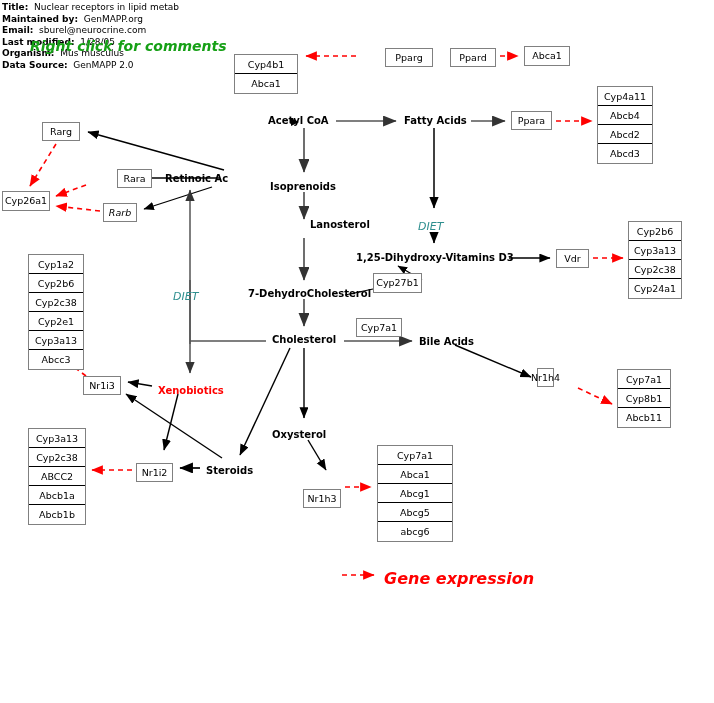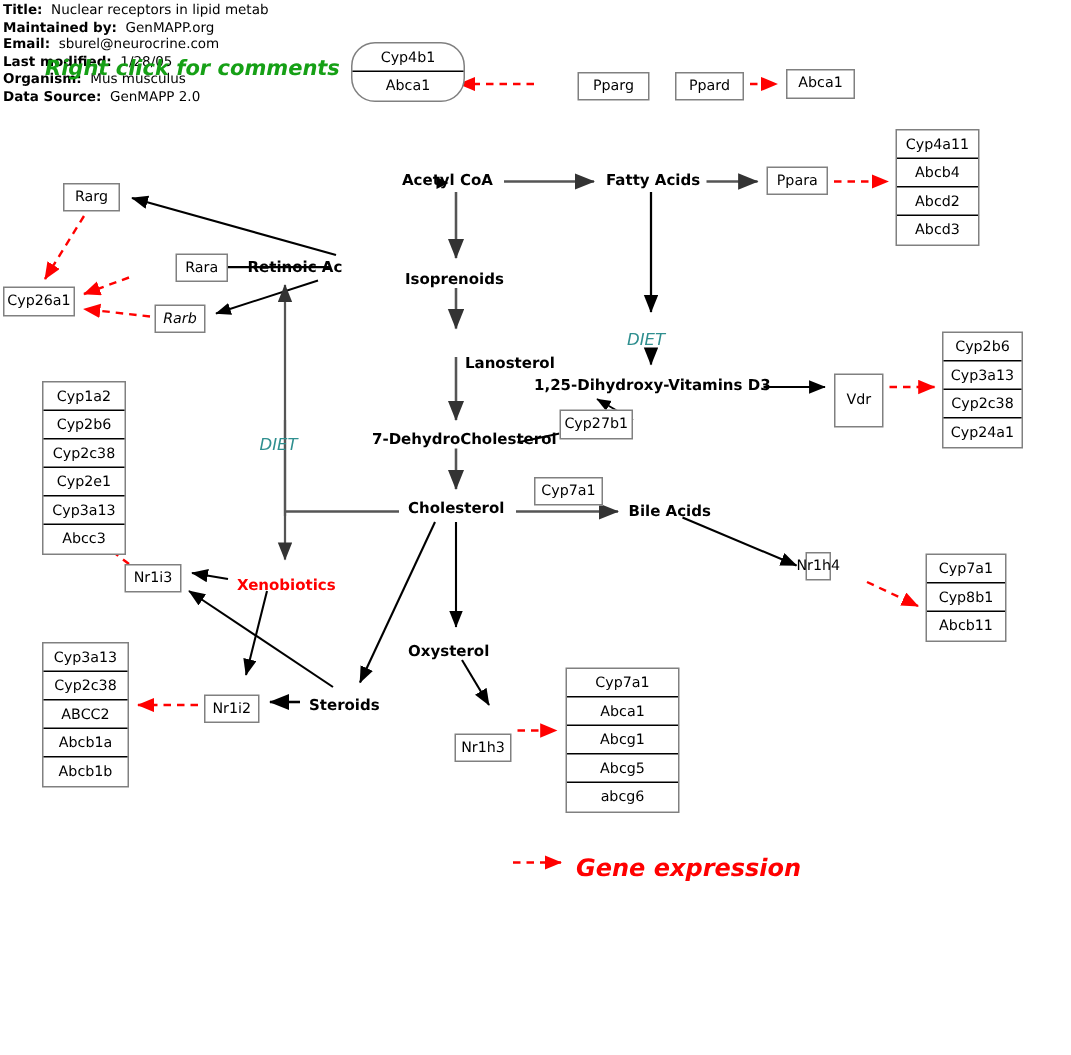--- a/index.html
+++ b/index.html
@@ -227,21 +227,21 @@
       <line x1="100" y1="211" x2="56" y2="206" stroke="#ff0000" stroke-width="1.6" stroke-dasharray="5,4" marker-end="url(#ah-red)"></line>
 
       <line x1="342" y1="575" x2="374" y2="575" stroke="#ff0000" stroke-width="1.6" stroke-dasharray="5,4" marker-end="url(#ah-red)"></line>
     </g>
   </svg>
 
   <div id="metab-layer">
       <div class="metab" style="left: 268px; top: 116px;">Acetyl CoA</div>
       <div class="metab" style="left: 404px; top: 116px;">Fatty Acids</div>
       <div class="metab" style="left: 270px; top: 182px;">Isoprenoids</div>
-      <div class="metab" style="left: 274px; top: 238px; padding-left: 36px;">Lanosterol</div>
+      <div class="metab" style="left: 274px; top: 220px; padding-left: 36px;">Lanosterol</div>
       <div class="metab" style="left: 356px; top: 253px; text-align: center;">1,25-Dihydroxy-Vitamins D3</div>
       <div class="metab" style="left: 248px; top: 289px;">7-DehydroCholesterol</div>
       <div class="metab" style="left: 272px; top: 335px;">Cholesterol</div>
       <div class="metab" style="left: 419px; top: 337px;">Bile Acids</div>
       <div class="metab" style="left: 165px; top: 174px;">Retinoic Ac</div>
       <div class="metab red" style="left: 158px; top: 386px;">Xenobiotics</div>
       <div class="metab" style="left: 206px; top: 466px;">Steroids</div>
       <div class="metab" style="left: 272px; top: 430px;">Oxysterol</div>
     </div>
   <div id="diet-layer">
@@ -251,29 +251,29 @@
   <div id="rbox-layer">
       <div class="gbox" style="left: 361px; top: 48px; width: 48px; height: 19px; margin-left: 24px;">Pparg</div>
       <div class="gbox" style="left: 450px; top: 48px; width: 46px; height: 19px;">Ppard</div>
       <div class="gbox" style="left: 524px; top: 46px; width: 46px; height: 20px;">Abca1</div>
       <div class="gbox" style="left: 511px; top: 111px; width: 41px; height: 19px;">Ppara</div>
       <div class="gbox" style="left: 42px; top: 122px; width: 38px; height: 19px;">Rarg</div>
       <div class="gbox" style="left: 89px; top: 169px; width: 35px; height: 19px; margin-left: 28px;">Rara</div>
       <div class="gbox" style="left: 103px; top: 203px; width: 34px; height: 19px; font-style: italic;">Rarb</div>
       <div class="gbox" style="left: 2px; top: 191px; width: 48px; height: 20px;">Cyp26a1</div>
       <div class="gbox" style="left: 373px; top: 273px; width: 49px; height: 20px;">Cyp27b1</div>
-      <div class="gbox" style="left: 556px; top: 249px; width: 33px; height: 36px;">Vdr</div>
+      <div class="gbox" style="left: 556px; top: 249px; width: 33px; height: 19px;">Vdr</div>
       <div class="gbox" style="left: 356px; top: 318px; width: 46px; height: 19px;">Cyp7a1</div>
       <div class="gbox" style="left: 537px; top: 368px; width: 17px; height: 19px;">Nr1h4</div>
       <div class="gbox" style="left: 83px; top: 376px; width: 38px; height: 19px;">Nr1i3</div>
       <div class="gbox" style="left: 136px; top: 463px; width: 37px; height: 19px;">Nr1i2</div>
       <div class="gbox" style="left: 303px; top: 478px; width: 38px; height: 19px; margin-top: 11px;">Nr1h3</div>
     </div>
   <div id="ggroup-layer">
-      <div class="gstack" style="left: 234px; top: 28px; width: 76px; border-radius: 16px;">
+      <div class="gstack" style="left: 234px; top: 54px; width: 64px;">
         <div class="cell">Cyp4b1</div>
         <div class="cell">Abca1</div>
       </div>
       <div class="gstack" style="left: 597px; top: 86px; width: 56px;">
         <div class="cell">Cyp4a11</div>
         <div class="cell">Abcb4</div>
         <div class="cell">Abcd2</div>
         <div class="cell">Abcd3</div>
       </div>
       <div class="gstack" style="left: 28px; top: 254px; width: 56px;">

